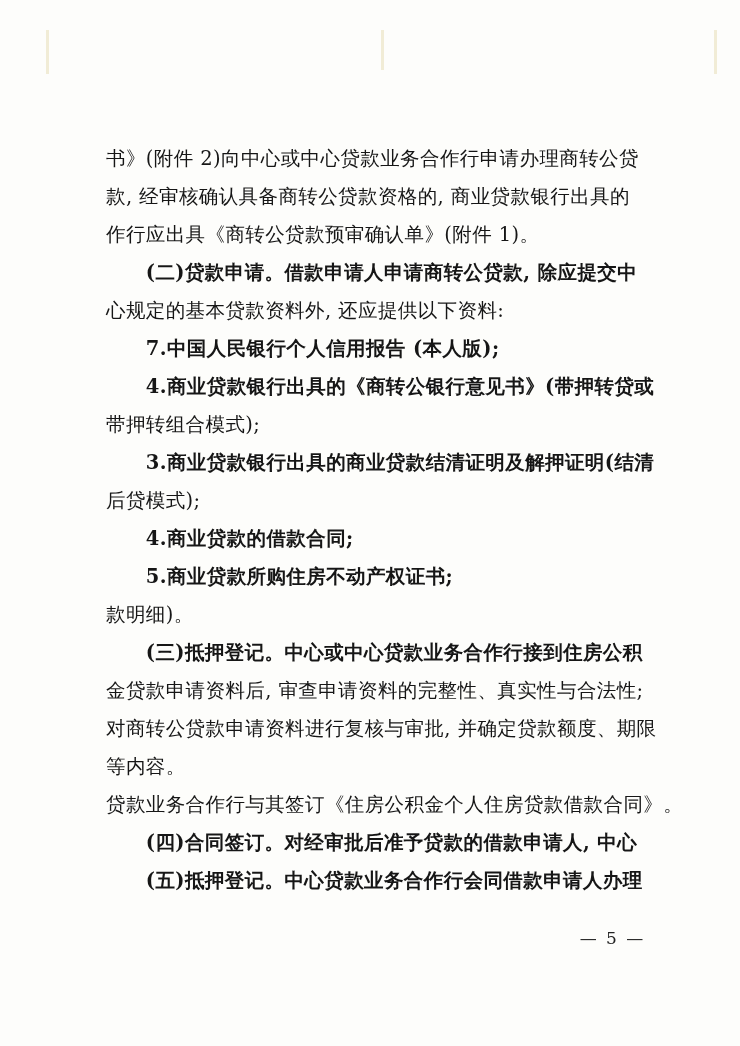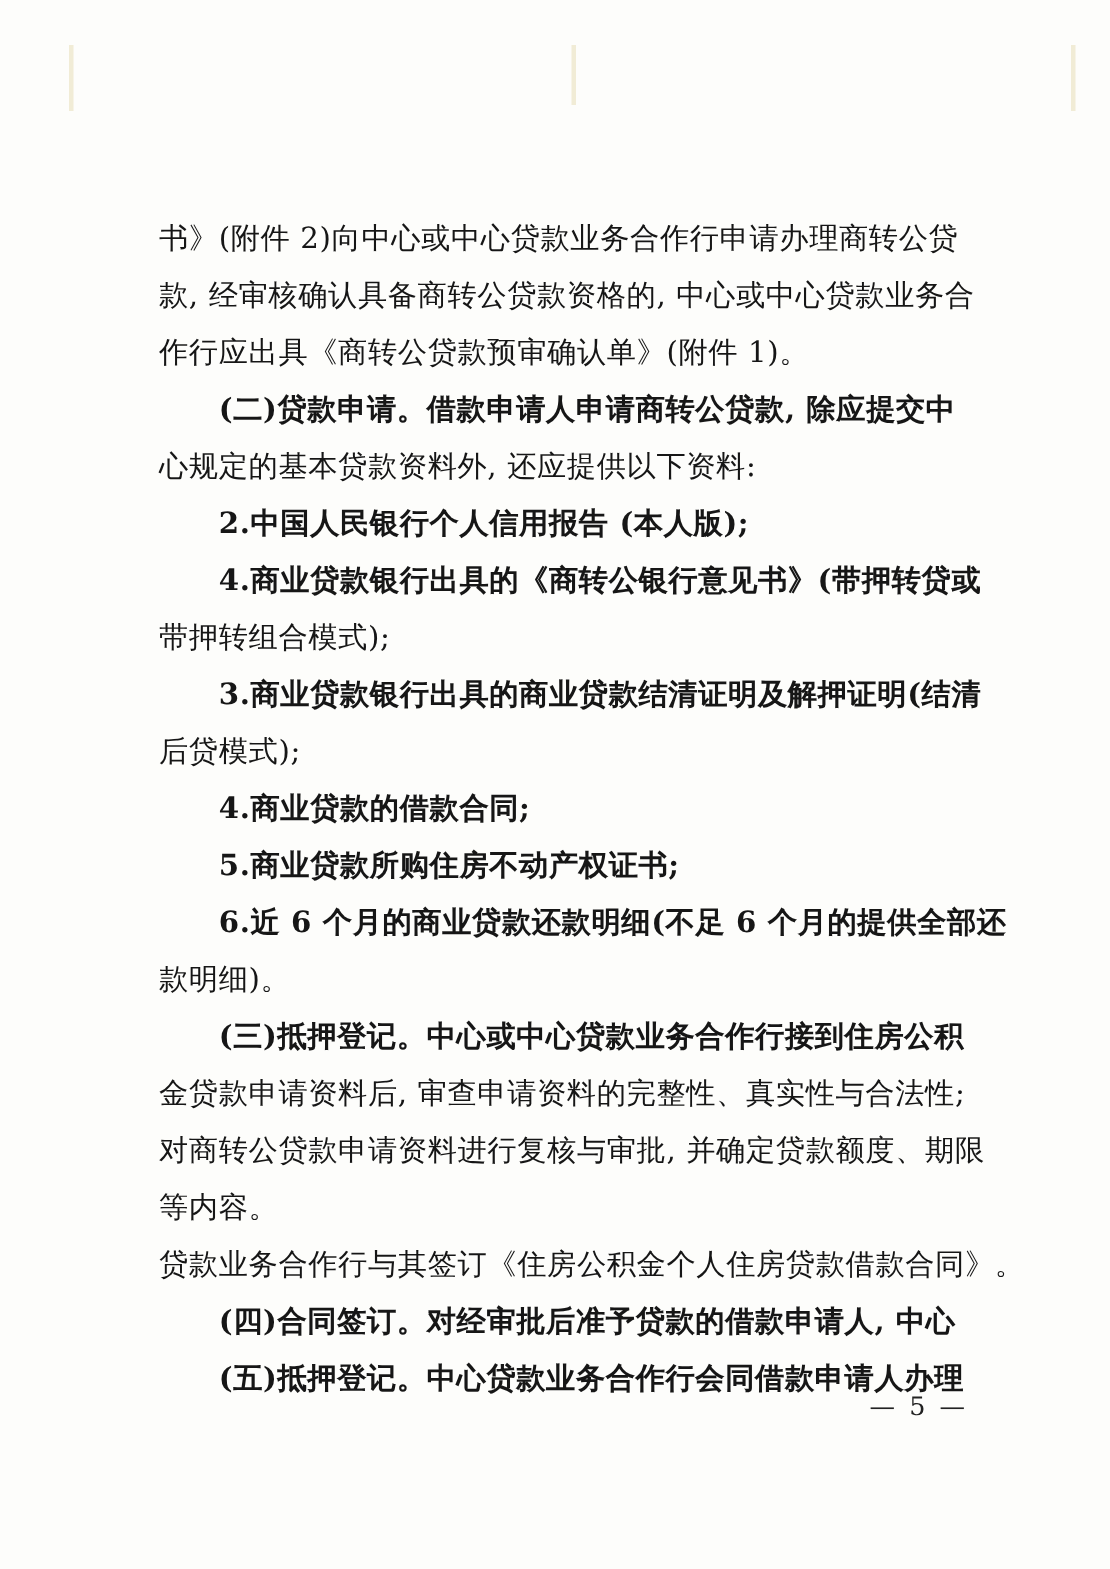--- a/index.html
+++ b/index.html
@@ -69,32 +69,31 @@
 <body>
 
 <div class="page">
 
   <div class="scan-mark m1"></div>
   <div class="scan-mark m2"></div>
   <div class="scan-mark m3"></div>
 
   <div class="content">
     <p class="line">书》(附件 2)向中心或中心贷款业务合作行申请办理商转公贷</p>
-    <p class="line">款, 经审核确认具备商转公贷款资格的, 中心或中心贷款业务合</p>
+    <p class="line">款, 经审核确认具备商转公贷款资格的, 商业贷款银行出具的</p>
     <p class="line">作行应出具《商转公贷款预审确认单》(附件 1)。</p>
     <p class="line indent">　　(二)贷款申请。借款申请人申请商转公贷款, 除应提交中</p>
     <p class="line">心规定的基本贷款资料外, 还应提供以下资料:</p>
-    <p class="line indent">　　2.中国人民银行个人信用报告 (本人版);</p>
+    <p class="line indent">　　7.中国人民银行个人信用报告 (本人版);</p>
     <p class="line indent">　　4.商业贷款银行出具的《商转公银行意见书》(带押转贷或</p>
     <p class="line">带押转组合模式);</p>
     <p class="line indent">　　3.商业贷款银行出具的商业贷款结清证明及解押证明(结清</p>
     <p class="line">后贷模式);</p>
     <p class="line indent">　　4.商业贷款的借款合同;</p>
     <p class="line indent">　　5.商业贷款所购住房不动产权证书;</p>
-    <p class="line indent">　　6.近 6 个月的商业贷款还款明细(不足 6 个月的提供全部还</p>
     <p class="line">款明细)。</p>
     <p class="line indent">　　(三)抵押登记。中心或中心贷款业务合作行接到住房公积</p>
     <p class="line">金贷款申请资料后, 审查申请资料的完整性、真实性与合法性;</p>
     <p class="line">对商转公贷款申请资料进行复核与审批, 并确定贷款额度、期限</p>
     <p class="line">等内容。</p>
     <p class="line">贷款业务合作行与其签订《住房公积金个人住房贷款借款合同》。</p>
     <p class="line indent">　　(四)合同签订。对经审批后准予贷款的借款申请人, 中心</p>
     <p class="line indent">　　(五)抵押登记。中心贷款业务合作行会同借款申请人办理</p>
   </div>
 

